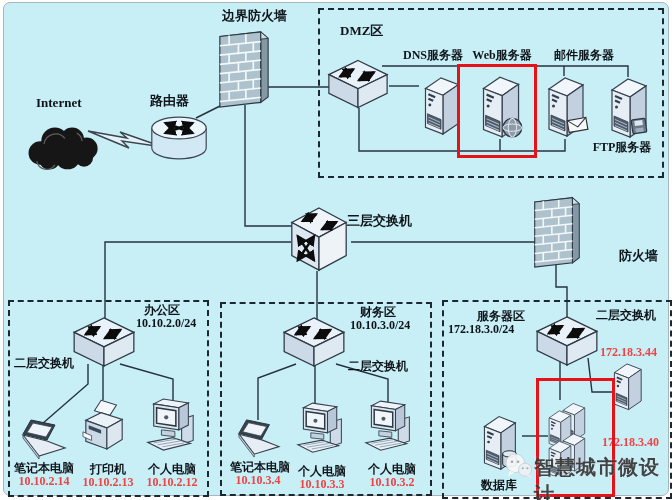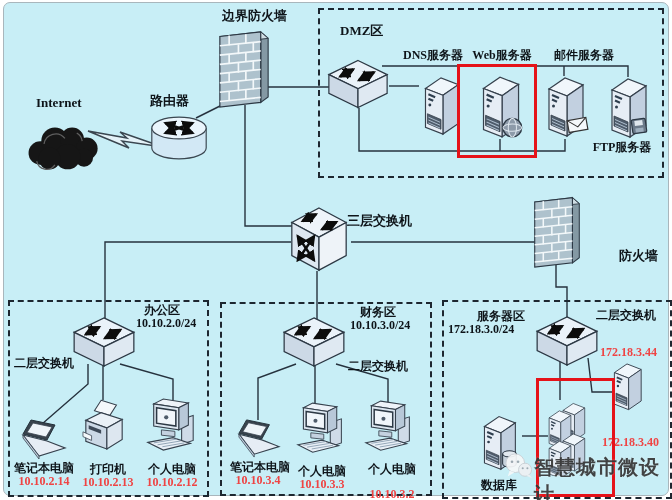--- a/index.html
+++ b/index.html
@@ -321,21 +321,21 @@
   <div class="ip lbl ctr" style="left:140px;top:476px;width:64px;">10.10.2.12</div>
 
   <div class="lbl t12" style="left:360px;top:306px;">财务区</div>
   <div class="lbl t12" style="left:350px;top:319px;">10.10.3.0/24</div>
   <div class="lbl t12" style="left:348px;top:360px;">二层交换机</div>
   <div class="lbl t12 ctr" style="left:222px;top:461px;width:76px;">笔记本电脑</div>
   <div class="ip lbl ctr" style="left:226px;top:474px;width:64px;">10.10.3.4</div>
   <div class="lbl t12 ctr" style="left:292px;top:465px;width:60px;">个人电脑</div>
   <div class="ip lbl ctr" style="left:290px;top:478px;width:64px;">10.10.3.3</div>
   <div class="lbl t12 ctr" style="left:362px;top:463px;width:60px;">个人电脑</div>
-  <div class="ip lbl ctr" style="left:360px;top:476px;width:64px;margin-top:12px;">10.10.3.2</div>
+  <div class="ip lbl ctr" style="left:360px;top:476px;width:64px;">10.10.3.2</div>
 
   <div class="lbl t12" style="left:477px;top:310px;">服务器区</div>
   <div class="lbl t12" style="left:448px;top:323px;">172.18.3.0/24</div>
   <div class="lbl t12" style="left:596px;top:309px;">二层交换机</div>
   <div class="ip lbl" style="left:600px;top:346px;">172.18.3.44</div>
   <div class="ip lbl" style="left:602px;top:436px;">172.18.3.40</div>
   <div class="lbl t12" style="left:481px;top:479px;">数据库</div>
 
   <svg class="icon" style="left:504px;top:452px;z-index:40" width="30" height="28" viewBox="0 0 32 30">
       <use href="#sym-wechat"></use>

